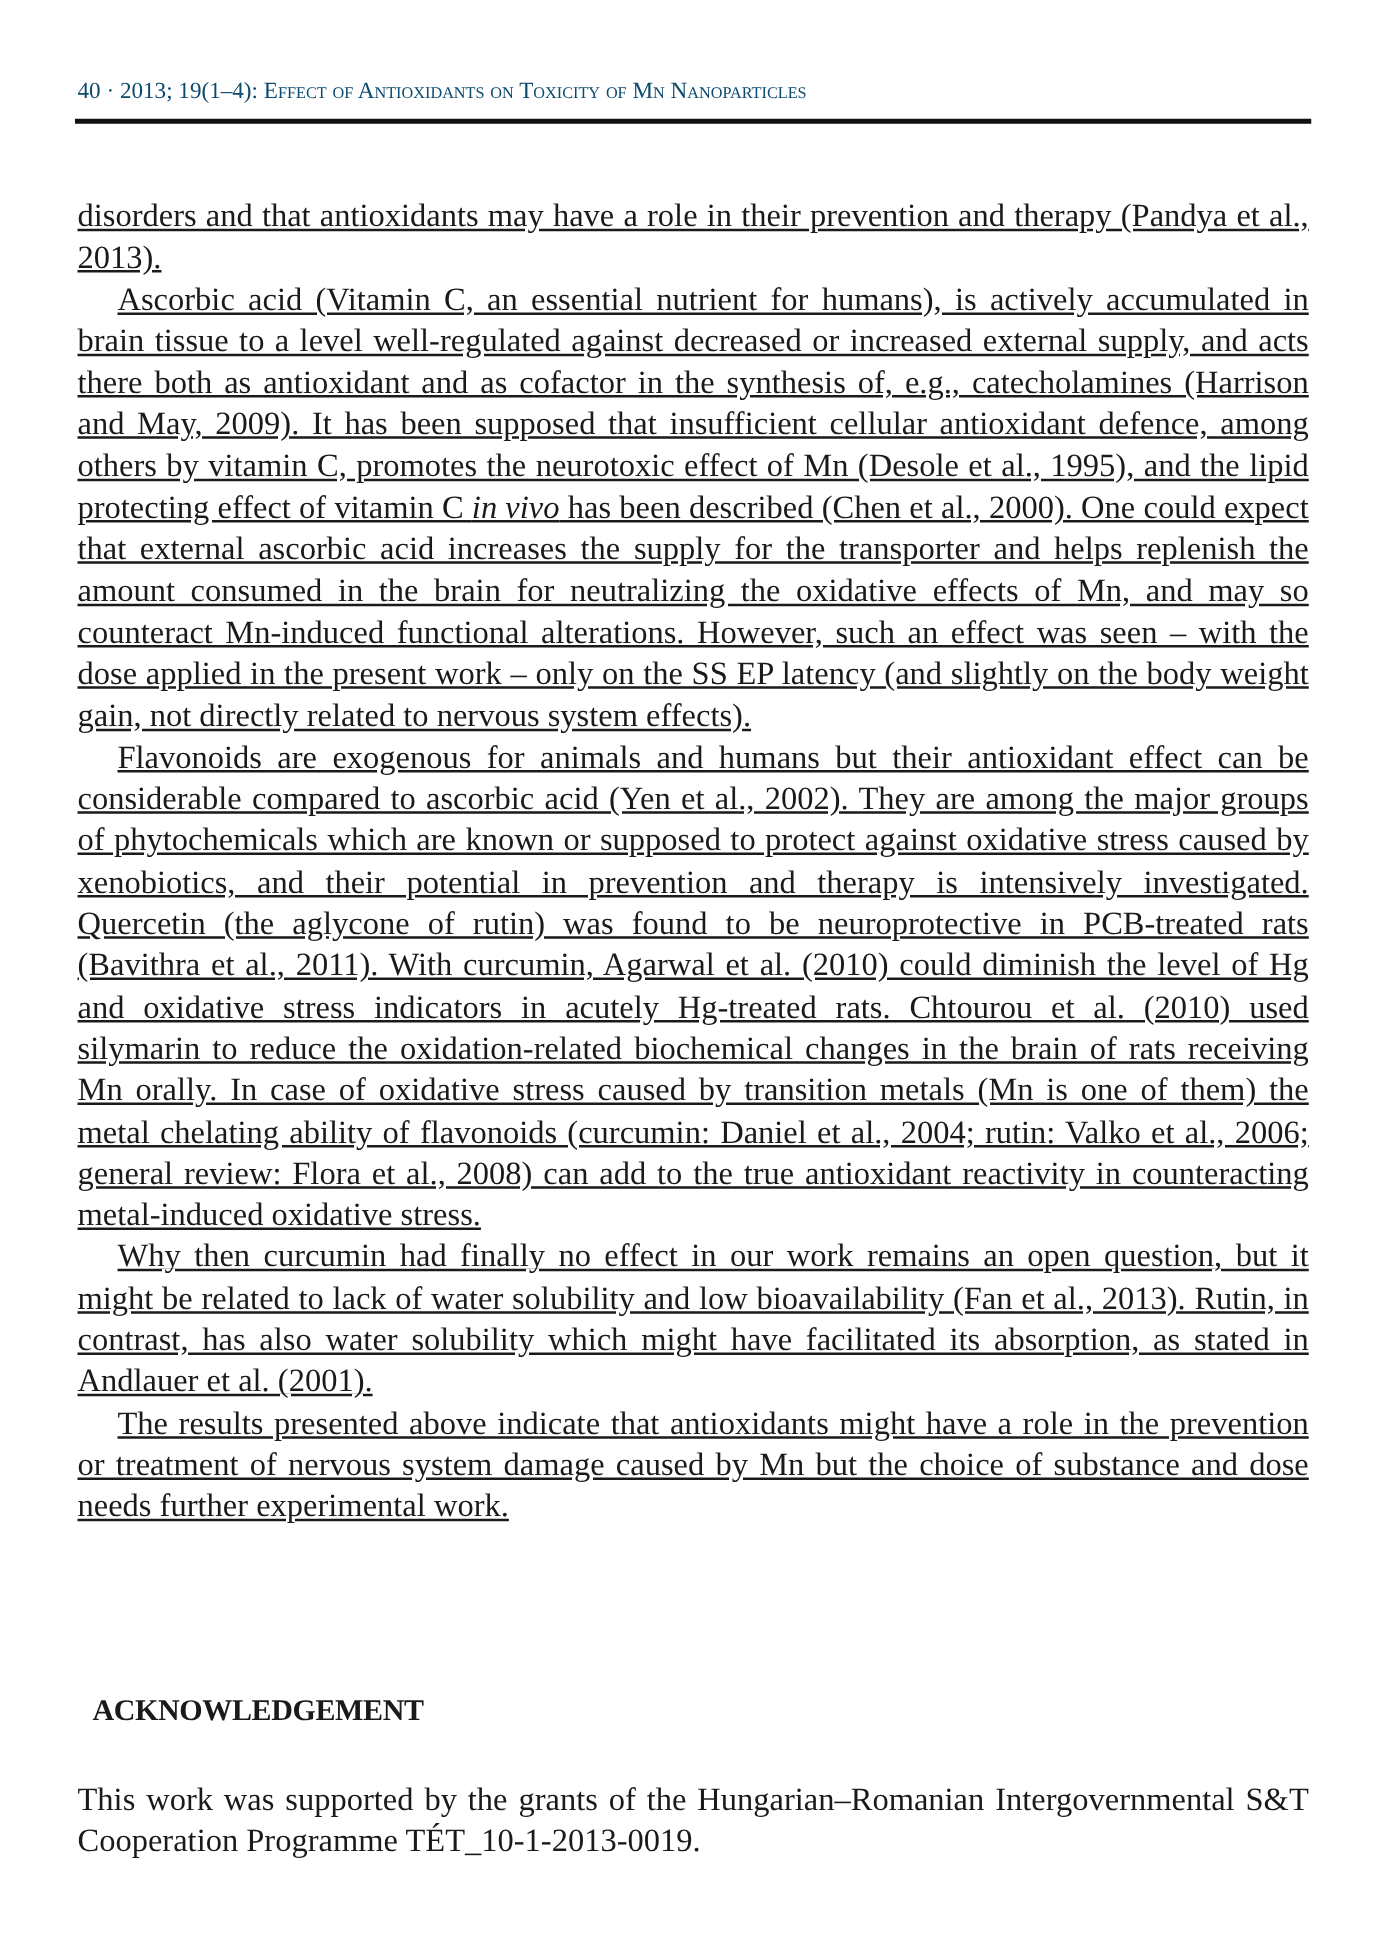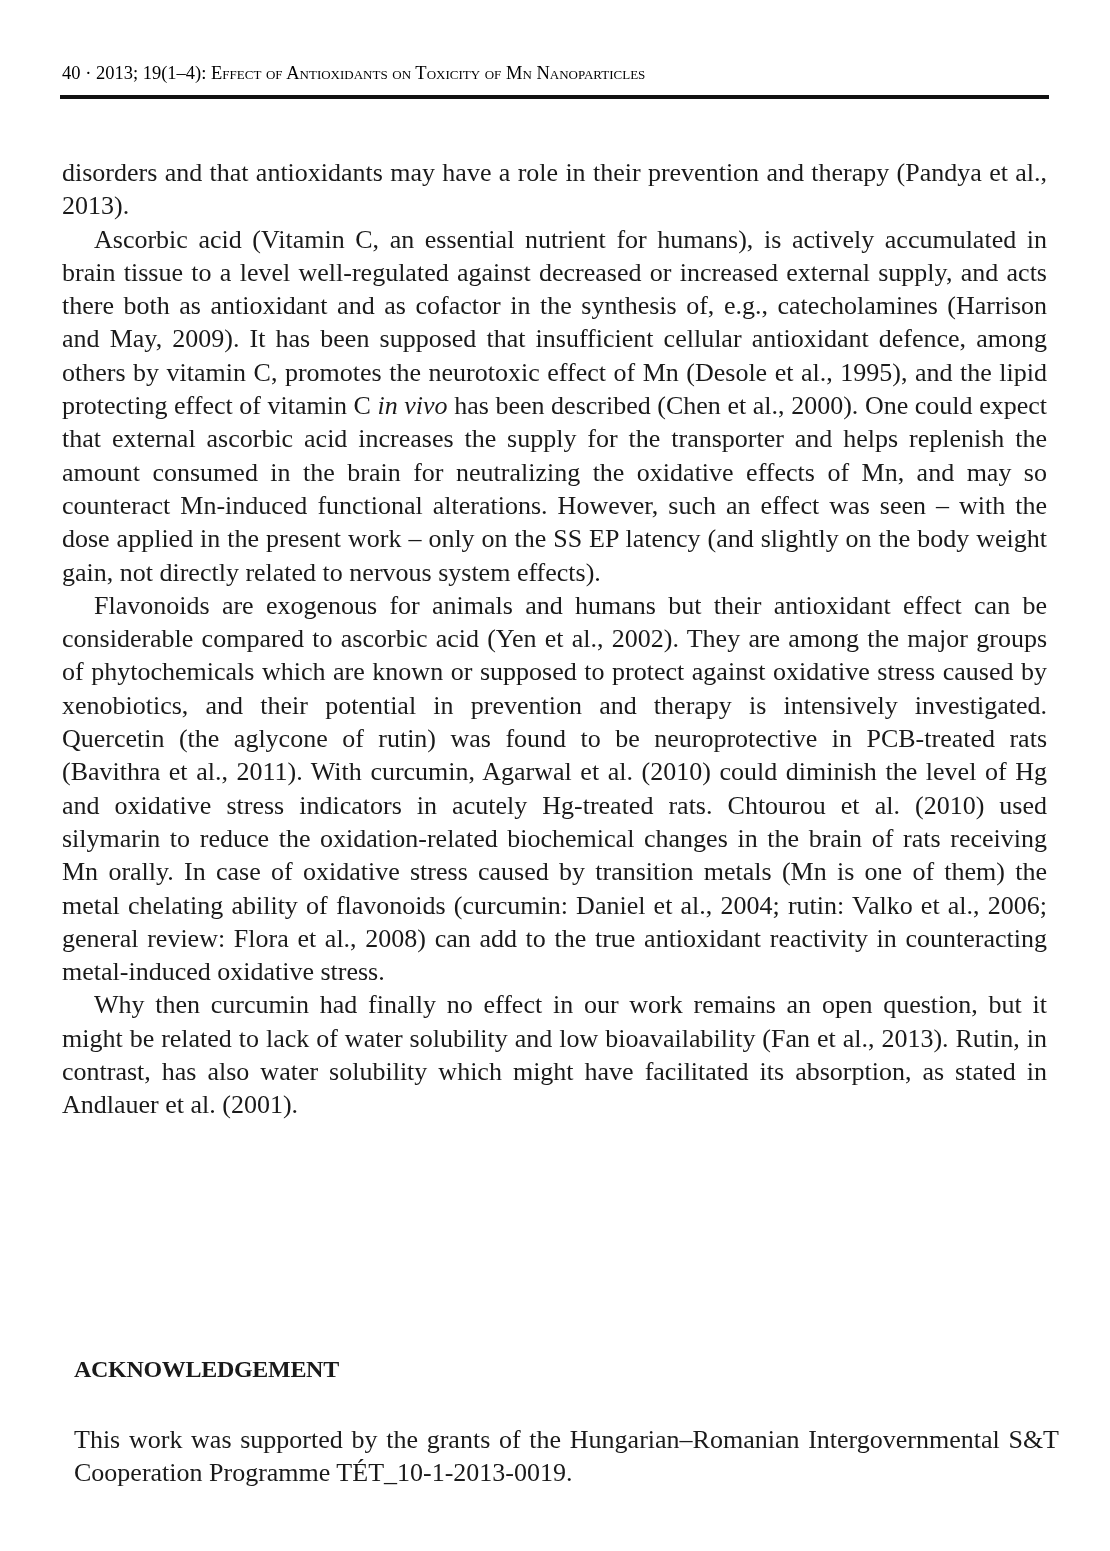--- a/index.html
+++ b/index.html
@@ -1,38 +1,38 @@
 <!DOCTYPE html>
 <html><head>
 <meta charset="utf-8">
 <style>
   html, body { margin: 0; padding: 0; background: #ffffff; }
   body { width: 1110px; height: 1551px; position: relative; overflow: hidden; color: #1a1a1a; }
   .page { position: absolute; left: 62px; top: 0; width: 985px; }
   .running-head {
     position: absolute; top: 63px; left: 0;
     font-family: "Liberation Serif", serif; font-size: 18.5px; letter-spacing: 0px;
-    white-space: nowrap; color: #000000;
+    white-space: nowrap; color: #0c4a6e;
   }
   .running-head .sc { font-variant: small-caps; }
   .rule { position: absolute; top: 95px; left: -2px; width: 989px; height: 4px; background: #111; }
   .body-text {
     position: absolute; top: 156px; left: 0; width: 985px;
     font-family: "Liberation Serif", serif; font-size: 26px; line-height: 33.3px;
-    text-align: justify; hyphens: manual;
+    text-align: justify; hyphens: manual; text-decoration: underline;
   }
   .body-text p { margin: 0; }
   .body-text p.indent { text-indent: 32px; }
   .body-text p.noindent { text-indent: 0; }
   .ack-heading {
     position: absolute; top: 1356px; left: 12px;
     font-family: "Liberation Serif", serif; font-weight: bold; font-size: 24px; letter-spacing: -0.3px;
   }
   .ack-text {
-    position: absolute; top: 1423px; left: 12px; width: 985px;
+    position: absolute; top: 1423px; left: 0; width: 985px;
     font-family: "Liberation Serif", serif; font-size: 26px; line-height: 33.3px; text-align: justify;
   }
   .ack-text p { margin: 0; }
   i { font-style: italic; }
 </style>
 </head>
 <body>
 
 <div class="page">
 
@@ -40,20 +40,21 @@
     <span>40</span><span> · </span><span>2013; 19(1–4): </span><span class="sc">Effect of Antioxidants on Toxicity of Mn Nanoparticles</span>
   </div>
 
   <div class="rule"></div>
 
   <div class="body-text">
     <p class="noindent">disorders and that antioxidants may have a role in their prevention and therapy (Pandya et al., 2013).</p>
     <p class="indent"><span>Ascorbic acid (Vitamin C, an essential nutrient for humans), is actively accumu­lated in brain tissue to a level well-regulated against decreased or increased external supply, and acts there both as antioxidant and as cofactor in the synthesis of, e.g., catecholamines (Harrison and May, 2009). It has been supposed that insufficient cellular antioxidant defence, among others by vitamin C, promotes the neurotoxic effect of Mn (Desole et al., 1995), and the lipid protecting effect of vitamin C </span><i>in vivo</i><span> has been described (Chen et al., 2000). One could expect that external ascorbic acid increases the supply for the transporter and helps replenish the amount con­sumed in the brain for neutralizing the oxidative effects of Mn, and may so counter­act Mn-induced functional alterations. However, such an effect was seen – with the dose applied in the present work – only on the SS EP latency (and slightly on the body weight gain, not directly related to nervous system effects).</span></p>
     <p class="indent">Flavonoids are exogenous for animals and humans but their antioxidant effect can be considerable compared to ascorbic acid (Yen et al., 2002). They are among the major groups of phytochemicals which are known or supposed to protect against oxidative stress caused by xenobiotics, and their potential in prevention and therapy is intensively investigated. Quercetin (the aglycone of rutin) was found to be neuro­protective in PCB-treated rats (Bavithra et al., 2011). With curcumin, Agarwal et al. (2010) could diminish the level of Hg and oxidative stress indicators in acutely Hg-treated rats. Chtourou et al. (2010) used silymarin to reduce the oxidation-related biochemical changes in the brain of rats receiving Mn orally. In case of oxidative stress caused by transition metals (Mn is one of them) the metal chelating ability of flavonoids (curcumin: Daniel et al., 2004; rutin: Valko et al., 2006; general review: Flora et al., 2008) can add to the true antioxidant reactivity in counteracting metal-induced oxidative stress.</p>
     <p class="indent">Why then curcumin had finally no effect in our work remains an open question, but it might be related to lack of water solubility and low bioavailability (Fan et al., 2013). Rutin, in contrast, has also water solubility which might have facilitated its absorption, as stated in Andlauer et al. (2001).</p>
+    <p class="indent">The results presented above indicate that antioxidants might have a role in the prevention or treatment of nervous system damage caused by Mn but the choice of substance and dose needs further experimental work.</p>
   </div>
 
   <div class="ack-heading">ACKNOWLEDGEMENT</div>
 
   <div class="ack-text">
     <p>This work was supported by the grants of the Hungarian–Romanian Intergovern­mental S&amp;T Cooperation Programme TÉT_10-1-2013-0019.</p>
   </div>
 
 </div>
 

